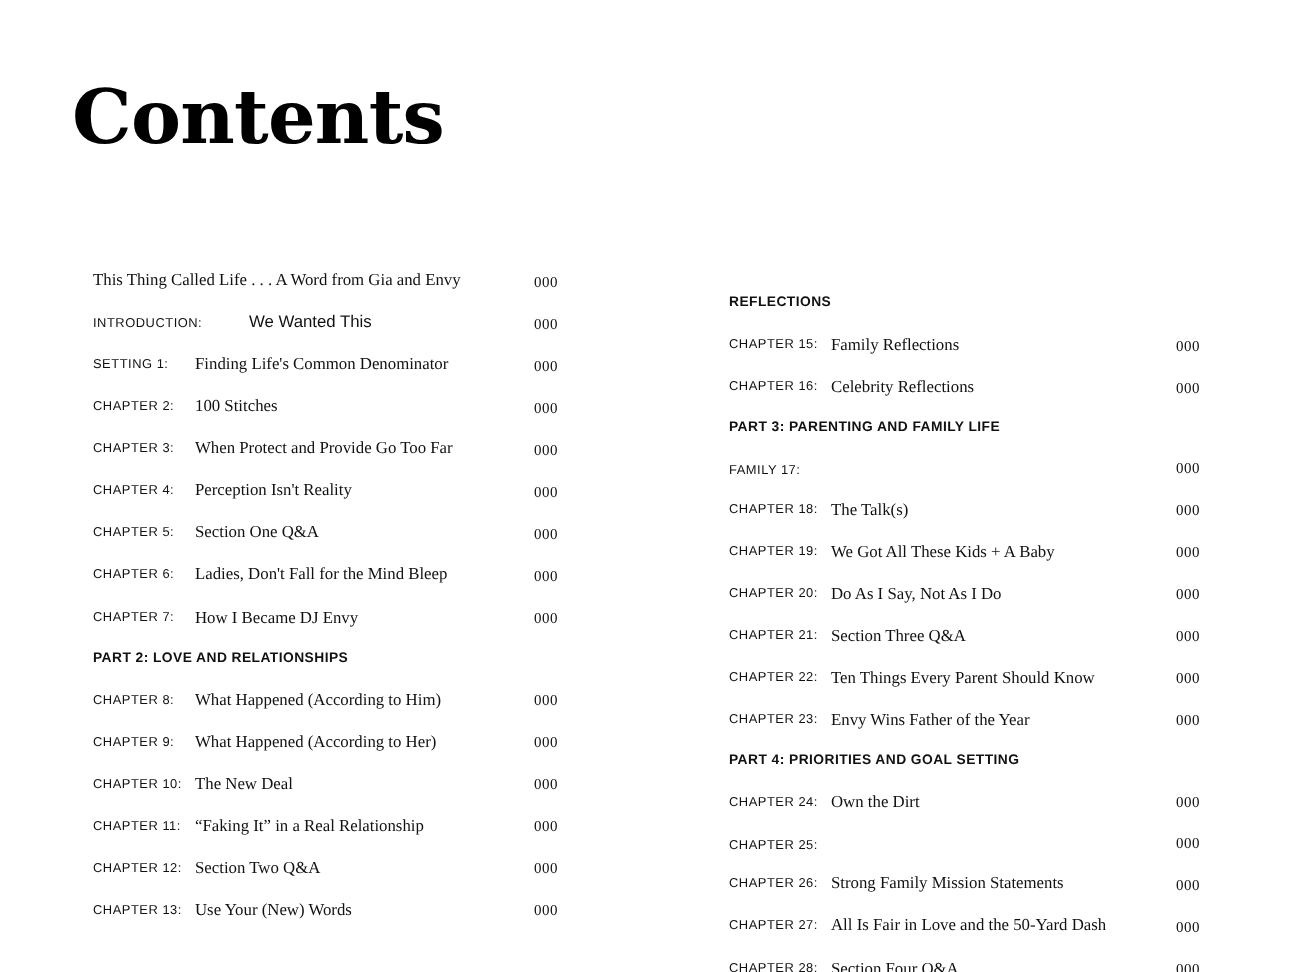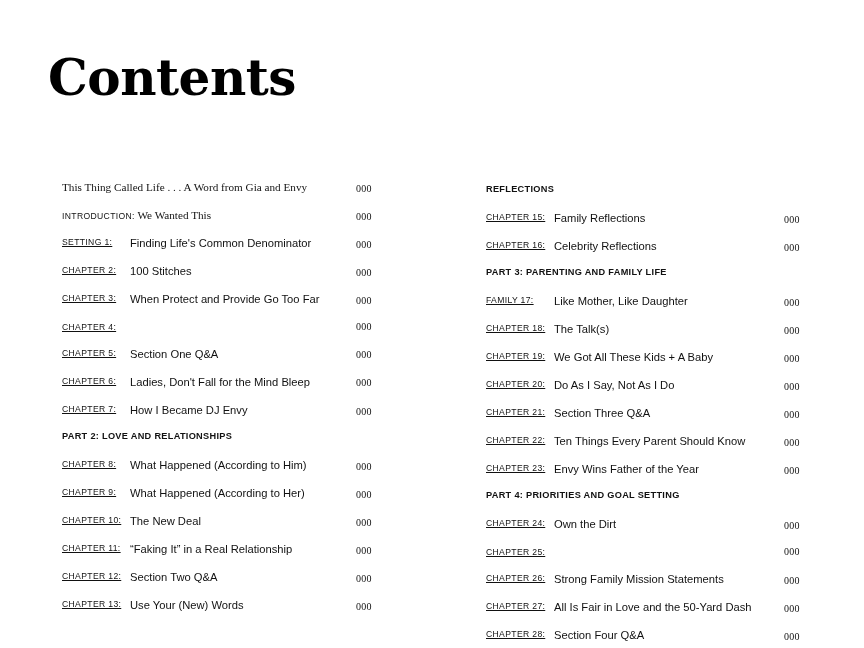--- a/index.html
+++ b/index.html
@@ -64,67 +64,67 @@
     font-size: 10px;
     letter-spacing: 0.3px;
   }
   .chapnum {
     font-family: "Liberation Sans", sans-serif;
     font-size: 8.6px;
     letter-spacing: 0.35px;
     color: #111;
   }
   .chaptitle {
-    font-family: Liberation Sans, sans-serif;
+    font-family: Liberation Serif, serif;
     font-size: 11.2px;
   }
   .entry.chapter .label {
     display: flex;
   }
   .entry.chapter .chapnum {
     flex: 0 0 68px;
     padding-top: 1px;
-    text-decoration: underline;
   }
   .entry.chapter .chaptitle {
     flex: 1 1 auto;
   }
   .entry.part {
     margin-top: 9px;
     margin-bottom: 15px;
   }
   .entry.part .label {
     font-family: "Liberation Sans", sans-serif;
     font-weight: bold;
     font-size: 9.2px;
     letter-spacing: 0.3px;
   }
   .entry.section-head {
-    margin-top: 4px;
+    margin-top: 16px;
     margin-bottom: 15px;
   }
   .entry.section-head .label {
     font-family: "Liberation Sans", sans-serif;
     font-weight: bold;
     font-size: 9.2px;
     letter-spacing: 0.3px;
   }
   .entry.front .label {
     font-family: "Liberation Serif", serif;
     font-size: 11.2px;
   }
   .entry.intro .label {
     font-family: "Liberation Sans", sans-serif;
     font-size: 8.6px;
     letter-spacing: 0.35px;
   }
   .entry.intro .label .introtitle {
-    font-family: Liberation Serif, serif;
+    font-family: Liberation Sans, sans-serif;
     font-size: 11.2px;
     letter-spacing: 0;
+    margin-left: 28px;
   }
 </style>
 </head>
 <body>
 
 <div class="page">
   <div class="title">Contents</div>
 
   <div class="columns">
     <div class="col col-left" id="col-left">
@@ -153,20 +153,21 @@
         <div class="entry chapter">
           <div class="label">
             <span class="chapnum">CHAPTER 3:</span>
             <span class="chaptitle">When Protect and Provide Go Too Far</span>
           </div>
           <div class="page-num">000</div>
         </div>
         <div class="entry chapter">
           <div class="label">
             <span class="chapnum">CHAPTER 4:</span>
+            <span class="chaptitle">Perception Isn't Reality</span>
           </div>
           <div class="page-num">000</div>
         </div>
         <div class="entry chapter">
           <div class="label">
             <span class="chapnum">CHAPTER 5:</span>
             <span class="chaptitle">Section One Q&amp;A</span>
           </div>
           <div class="page-num">000</div>
         </div>
@@ -250,21 +251,20 @@
           </div>
           <div class="page-num">000</div>
         </div>
         <div class="entry part">
           <div class="label">PART 3: PARENTING AND FAMILY LIFE</div>
           <div class="page-num"></div>
         </div>
         <div class="entry chapter">
           <div class="label">
             <span class="chapnum">FAMILY 17:</span>
-            <span class="chaptitle">Like Mother, Like Daughter</span>
           </div>
           <div class="page-num">000</div>
         </div>
         <div class="entry chapter">
           <div class="label">
             <span class="chapnum">CHAPTER 18:</span>
             <span class="chaptitle">The Talk(s)</span>
           </div>
           <div class="page-num">000</div>
         </div>

